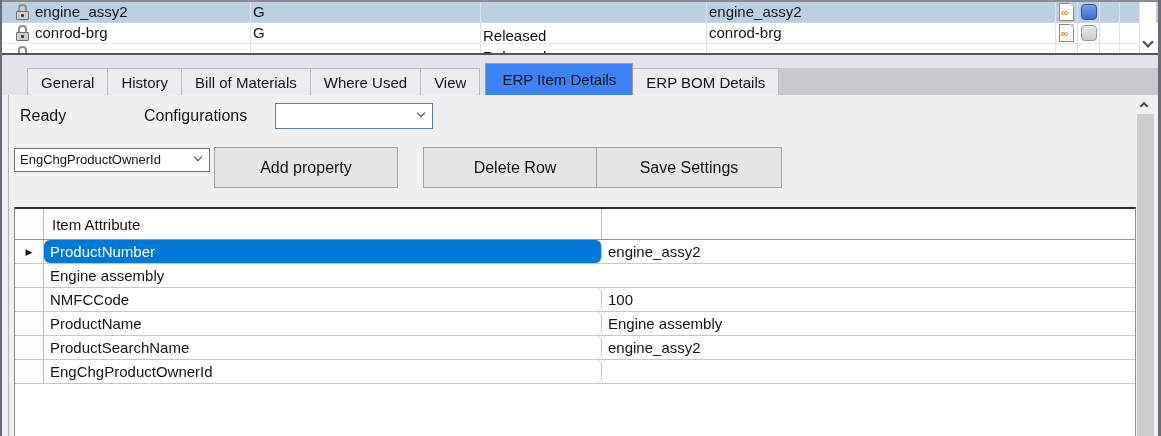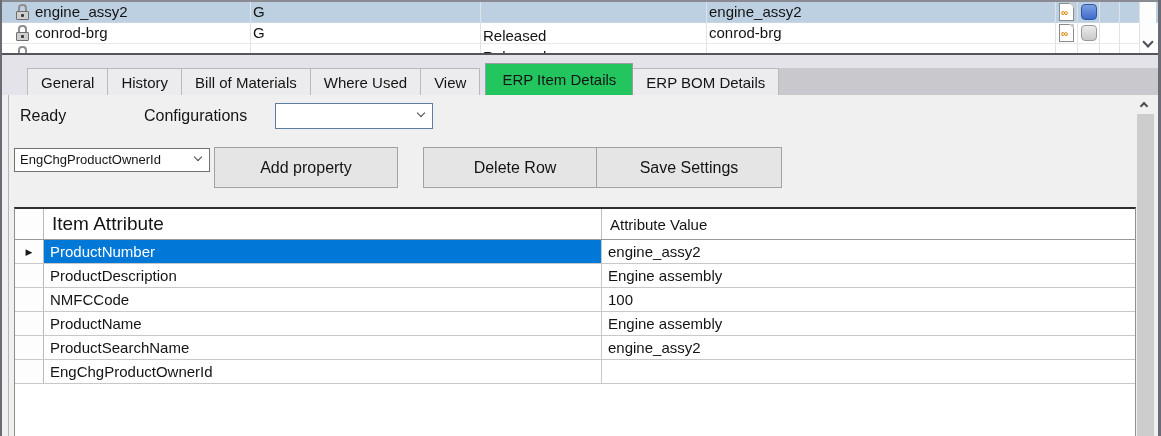--- a/index.html
+++ b/index.html
@@ -46,21 +46,21 @@
   .chev { display:block; width:8px; height:8px; border-right:2px solid #4d4d55; border-bottom:2px solid #4d4d55; }
   .chev.down { transform:rotate(45deg); }
   .chev.up   { transform:rotate(-135deg); }
   #file-list-scrollbar .chev { position:absolute; left:4px; bottom:7px; }
 
   
   #tab-bar { left:2px; top:63px; width:1156px; height:32px; display:flex; align-items:flex-end; }
   .tab { height:27px; padding:0 13px; display:flex; align-items:center; font-size:15px;
     background:#ececef; border-top:1px solid #b9b9bf; border-right:1px solid #b9b9bf; white-space:nowrap; }
   .tab:first-child { margin-left:25px; border-left:1px solid #b9b9bf; }
-  .tab.active { height:32px; background:#22c55e; border:1px solid #9b9ba1; border-bottom:none;
+  .tab.active { height:32px; background:#3b82f6; border:1px solid #9b9ba1; border-bottom:none;
     margin-left:5px; padding:0 16px; z-index:2; }
   .tab-filler { flex:1; height:27px; background:#c9c9cd; }
 
   
   #panel { left:2px; top:95px; width:1156px; height:341px; background:#f0f0f0; }
   #panel-inner-border { left:6px; top:0; width:1px; height:341px; background:#b3b3ba; }
   #status-text { left:18px; top:12px; font-size:16px; }
   #configurations-label { left:128px; top:12px; font-size:16px;margin-left:14px; }
   .combo { background:#fff; border:1px solid #707070; }
   .combo .chev { position:absolute; right:8px; top:50%; margin-top:-6px;
@@ -72,28 +72,28 @@
     display:flex; align-items:center; justify-content:center; }
   #add-property-button  { left:212px; top:52px; width:184px; }
   #delete-row-button    { left:421px; top:52px; width:184px; }
   #save-settings-button { left:594px; top:52px; width:186px; }
 
   
   #attributes-grid { left:12px; top:112px; width:1122px; height:229px; background:#fff;
     border-top:2px solid #2f2f2f; border-left:1px solid #8f8f8f; border-right:1px solid #8f8f8f; overflow:hidden; }
   .g-header { display:flex; height:31px; border-bottom:1px solid #989898; background:#fff; }
   .g-corner { width:29px; border-right:1px solid #bcbcbc; background:#fdfdfd; }
-  .g-h-att { width:558px; border-right:1px solid #c0c0c0; font-size:19px;
+  .g-h-att { width:558px; border-right:1px solid #c0c0c0; font-size:15px;
     display:flex; align-items:center; padding-left:8px; }
   .g-h-val { flex:1; font-size:15px; display:flex; align-items:center; padding-left:8px; }
   .g-row { display:flex; height:24px; border-bottom:1px solid #c8c8c8; }
   .g-rowhdr { width:29px; border-right:1px solid #bcbcbc; background:#fdfdfd;
     display:flex; align-items:center; justify-content:center; font-size:9px; color:#1a1a1a; }
   .g-att { width:558px; border-right:1px solid #c8c8c8; font-size:15px;
-    display:flex; align-items:center; padding-left:6px; white-space:nowrap; }
+    display:flex; align-items:center; padding-left:6px; white-space:nowrap;border-radius:6px; }
   .g-val { flex:1; font-size:15px; display:flex; align-items:center; padding-left:6px; white-space:nowrap; }
   .g-row.sel .g-att { background:#0078d7; color:#fff; }
 
   
   #panel-scrollbar { left:1134px; top:1px; width:19px; height:340px; background:#f0f0f0; }
   #panel-scrollbar .sb-btn { position:absolute; left:0; top:0; width:19px; height:17px;
     background:#f0f0f0; }
   #panel-scrollbar .sb-btn .chev { position:absolute; left:5px; top:7px; width:6px; height:6px; }
   #panel-scrollbar .sb-thumb { position:absolute; left:1px; top:18px; width:17px; height:322px;
     background:#cdcdcd; }
@@ -186,33 +186,31 @@
   </div>
 
   <div class="abs btn" id="add-property-button">Add property</div>
   <div class="abs btn" id="delete-row-button">Delete Row</div>
   <div class="abs btn" id="save-settings-button">Save Settings</div>
 
   <div class="abs" id="attributes-grid">
     <div class="g-header">
       <div class="g-corner"></div>
       <div class="g-h-att">Item Attribute</div>
-      <div class="g-h-val">Attribute Value</div>
     </div>
     <div id="grid-rows">
         <div class="g-row sel">
           <div class="g-rowhdr">
             <span>▶</span>
           </div>
           <div class="g-att">ProductNumber</div>
           <div class="g-val">engine_assy2</div>
         </div>
         <div class="g-row">
           <div class="g-rowhdr"></div>
-          <div class="g-att">ProductDescription</div>
           <div class="g-val">Engine assembly</div>
         </div>
         <div class="g-row">
           <div class="g-rowhdr"></div>
           <div class="g-att">NMFCCode</div>
           <div class="g-val">100</div>
         </div>
         <div class="g-row">
           <div class="g-rowhdr"></div>
           <div class="g-att">ProductName</div>

